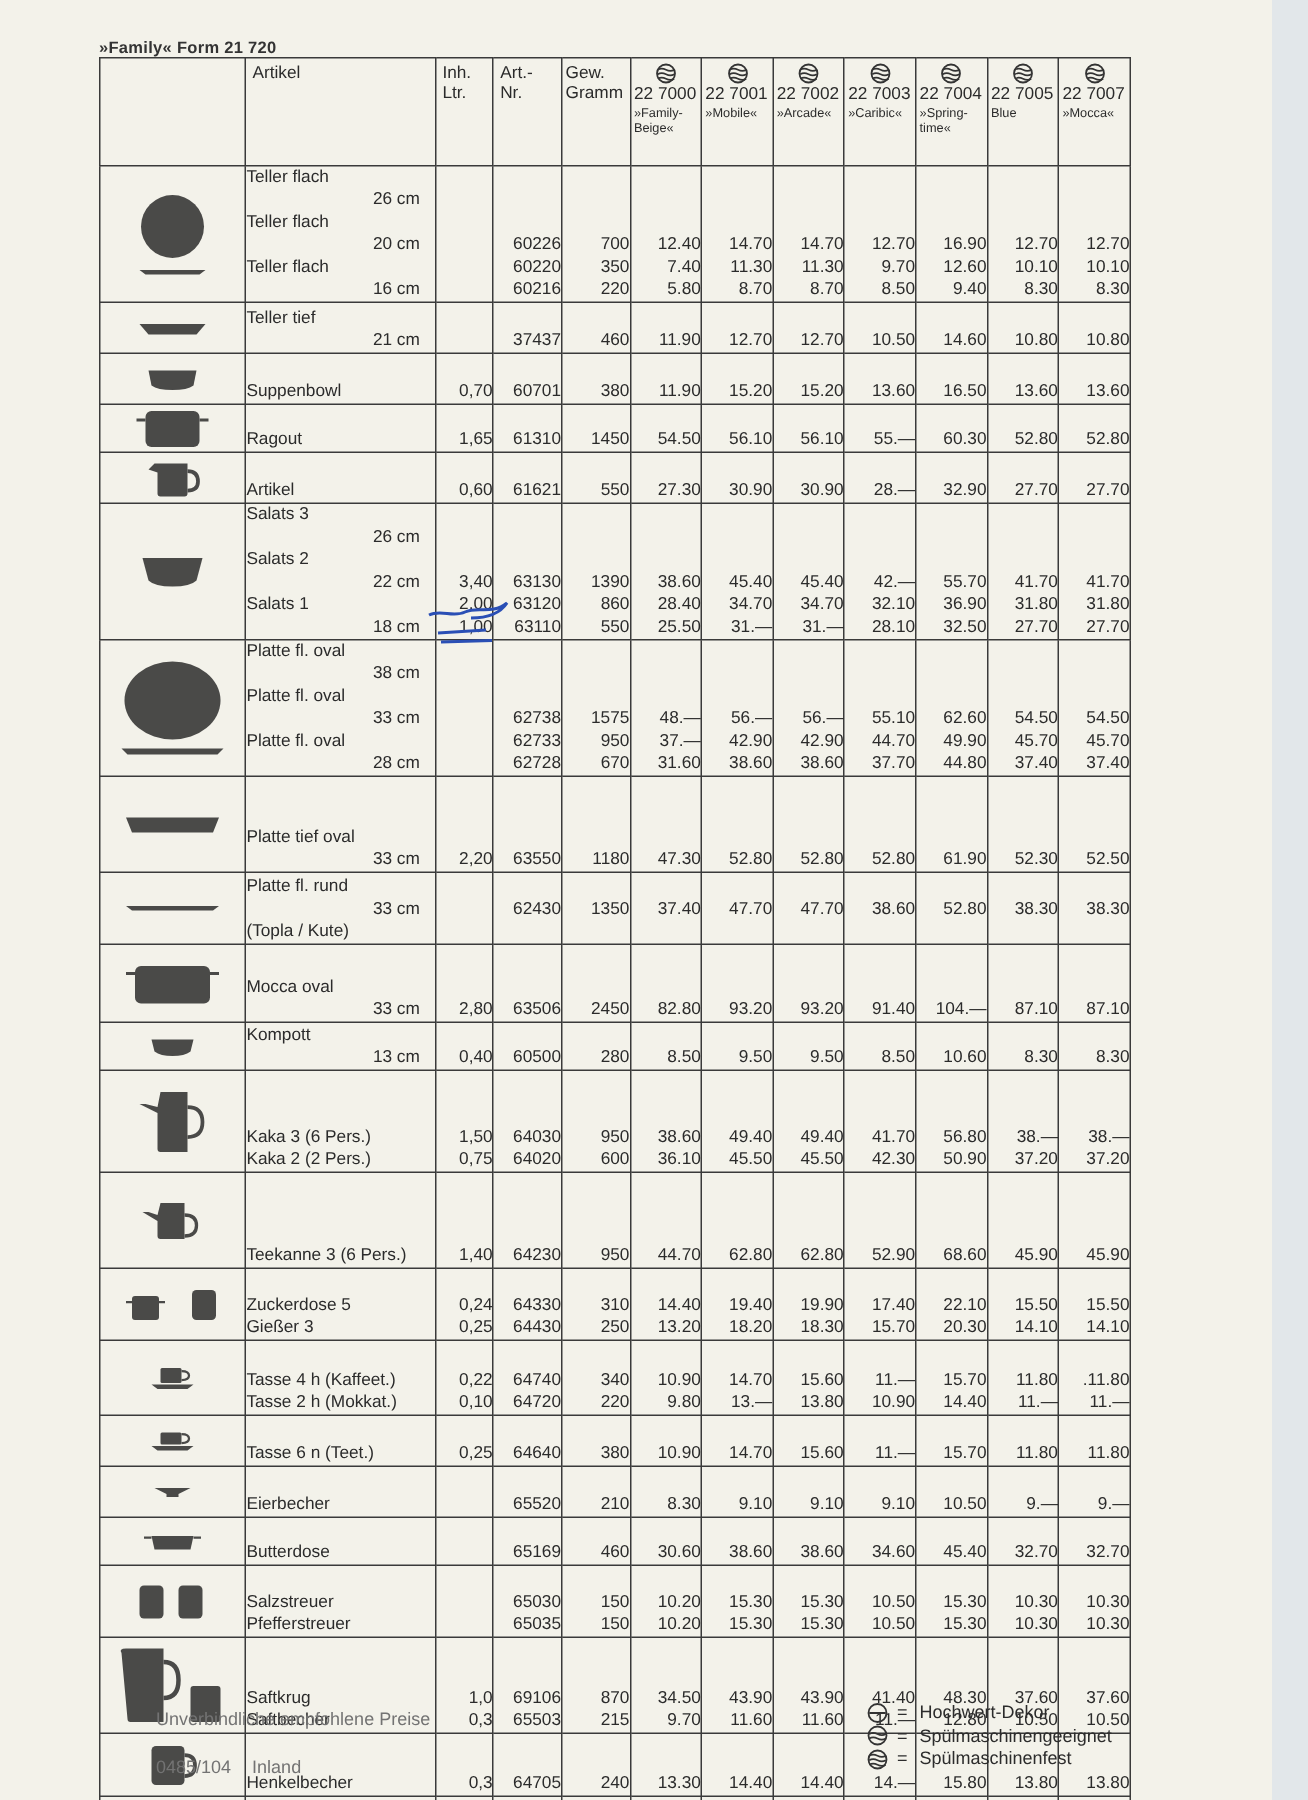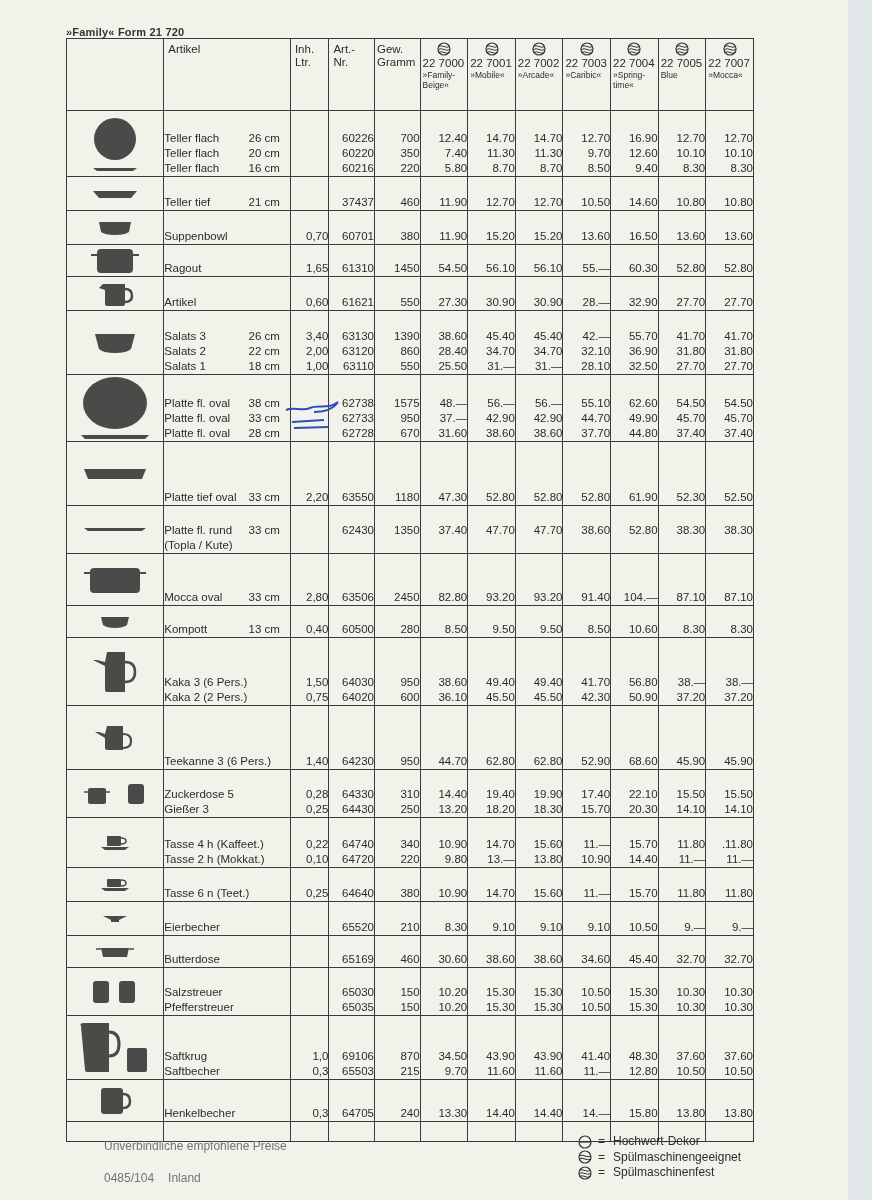--- a/index.html
+++ b/index.html
@@ -27,21 +27,21 @@
   }
   table.price th { font-weight: normal; vertical-align: top; text-align: left; }
   .hdr-txt { padding: 4px 3px 0 4px; line-height: 13px; font-size: 11.5px; }
   .col-head { padding: 1px 2px 0 2px; line-height: 12px; }
   .col-head .num { font-size: 11.5px; white-space: nowrap; }
   .col-head .nm { font-size: 8.5px; line-height: 10px; margin-top: 1px; }
   .col-head .ic { display: block; margin: 2px auto 1px auto; }
   .img-cell { position: relative; vertical-align: middle !important; }
   .img-cell svg { display: block; margin: 0 auto; }
   .art { padding: 0 4px 4px 5px; line-height: 15px; }
-  .art .line { display: flex; white-space: nowrap; }
+  .art .line { display: flex; white-space: nowrap; flex-direction: column; }
   .art .name { flex: 0 0 auto; }
   .art .size { margin-left: auto; padding-right: 10px; }
   .r { text-align: right; padding: 0 5px 4px 2px; line-height: 15px; }
   .r div { white-space: nowrap; }
   .pen { position: absolute; }
   .footer-left { position: absolute; left: 84px; font-size: 12px; color: #737373; margin-left: 20px; }
   .legend { position: absolute; left: 578px; top: 1134px; font-size: 12px; line-height: 15.5px; color: #2c2c2c; }
   .legend .row { display: flex; align-items: center; }
   .legend .eq { margin: 0 8px 0 6px; }
 </style>
@@ -827,21 +827,21 @@
           <div class="line">
             <span class="name">Zuckerdose 5</span>
             <span class="size"></span>
           </div>
           <div class="line">
             <span class="name">Gießer 3</span>
             <span class="size"></span>
           </div>
         </td>
         <td class="r">
-          <div>0,28</div>
+          <div>0,24</div>
           <div>0,25</div>
         </td>
         <td class="r">
           <div>64330</div>
           <div>64430</div>
         </td>
         <td class="r">
           <div>310</div>
           <div>250</div>
         </td>

